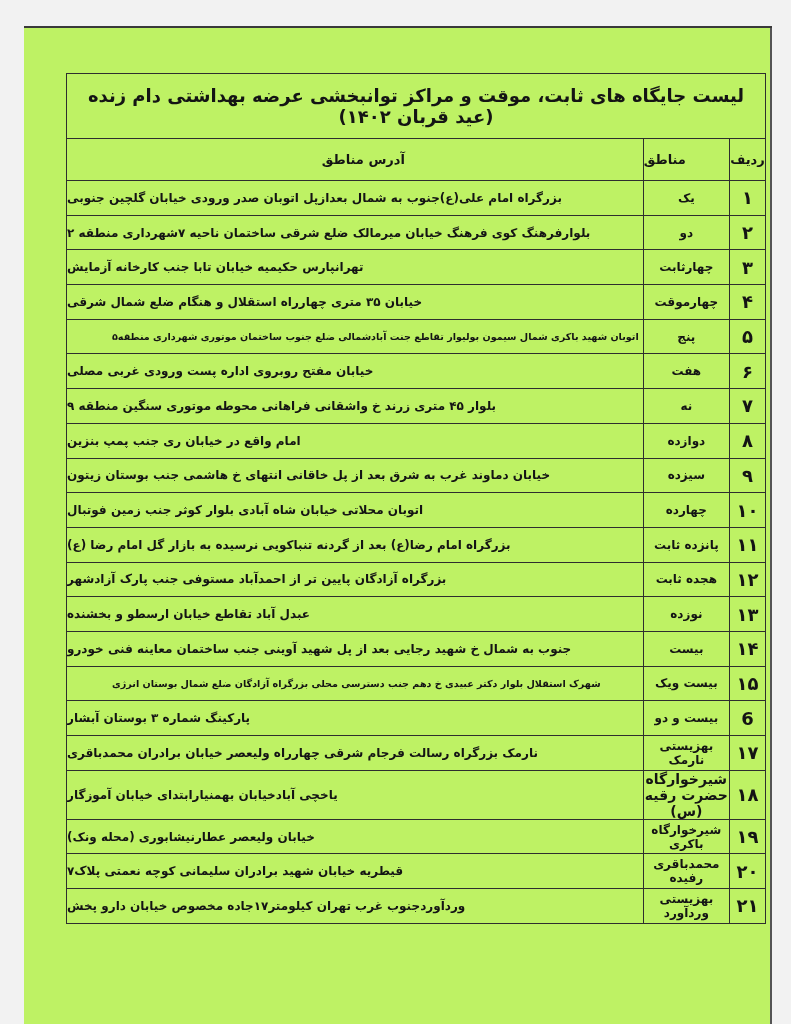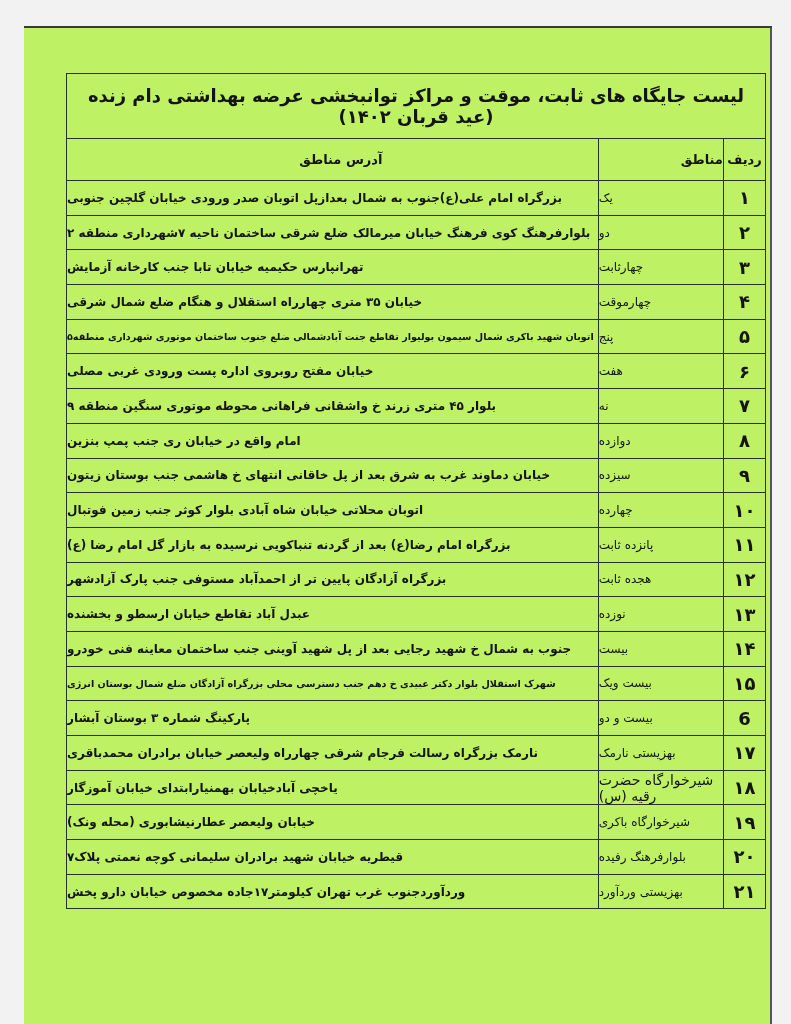--- a/index.html
+++ b/index.html
@@ -25,32 +25,32 @@
     .doc-table td, .doc-table th {
       border: 1.5px solid #2e2e2e;
       vertical-align: middle;
     }
     .title-cell {
       height: 65px; text-align: center;
       font-weight: bold; font-size: 18px;
     }
     .hdr-row th { height: 42px; font-weight: bold; font-size: 13px; }
     .col-num { width: 44px; }
-    .col-zone { width: 141px; text-align: right; }
+    .col-zone { width: 141px; text-align: left; }
     .col-addr { text-align: center; padding-left: 17px; }
 
     .data-row td { height: 34.7px; }
     .cell-num { text-align: center; font-weight: bold; font-size: 18px; }
-    .cell-zone { text-align: left; font-weight: normal; font-size: 12px; }
+    .cell-zone { text-align: center; font-weight: bold; font-size: 12px; }
     .cell-zone.small { font-size: 14px; }
     .cell-addr {
       text-align: left; padding-right: 4px; font-weight: bold; font-size: 12px;
       white-space: nowrap; overflow: hidden;
     }
-    .cell-addr.small { font-size: 9.6px; }
+    .cell-addr.small { font-size: 9.6px; padding-left: 45px; }
   </style>
 </head>
 <body>
 
 <div class="page">
   <table class="doc-table">
     <tbody>
         <tr>
       <td colspan="3" class="title-cell">لیست جایگاه های ثابت، موقت و مراکز توانبخشی عرضه بهداشتی دام زنده (عید قربان ۱۴۰۲)</td>
     </tr>
@@ -151,21 +151,21 @@
           <td class="cell-zone small">شیرخوارگاه حضرت رقیه (س)</td>
           <td class="cell-addr">یاخچی آبادخیابان بهمنیارابتدای خیابان آموزگار</td>
         </tr>
         <tr class="data-row">
           <td class="cell-num">۱۹</td>
           <td class="cell-zone">شیرخوارگاه باکری</td>
           <td class="cell-addr">خیابان ولیعصر عطارنیشابوری (محله ونک)</td>
         </tr>
         <tr class="data-row">
           <td class="cell-num">۲۰</td>
-          <td class="cell-zone">بلوارفرهنگ رفیده</td>
+          <td class="cell-zone">محمدباقری رفیده</td>
           <td class="cell-addr">قیطریه خیابان شهید برادران سلیمانی کوچه نعمتی پلاک۷</td>
         </tr>
         <tr class="data-row">
           <td class="cell-num">۲۱</td>
           <td class="cell-zone">بهزیستی وردآورد</td>
           <td class="cell-addr">وردآوردجنوب غرب تهران کیلومتر۱۷جاده مخصوص خیابان دارو پخش</td>
         </tr>
       </tbody>
   </table>
 </div>

